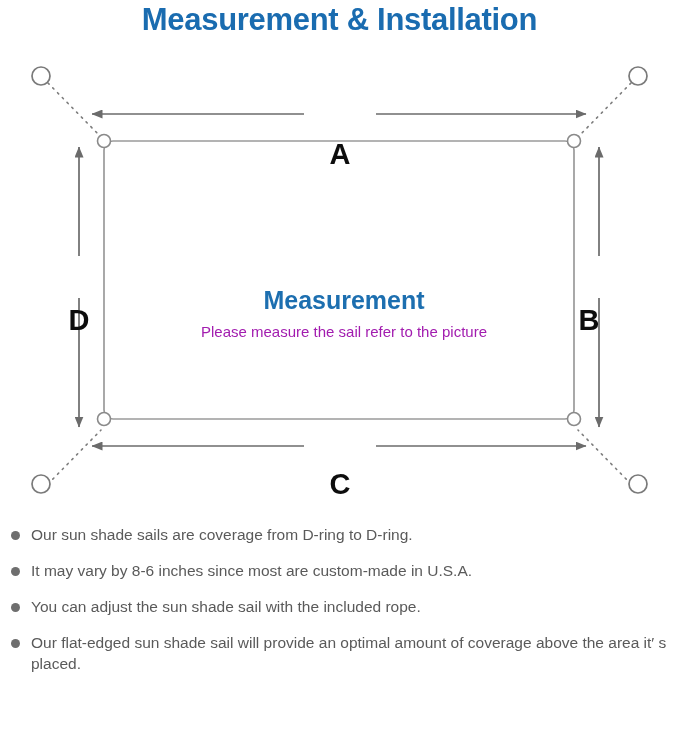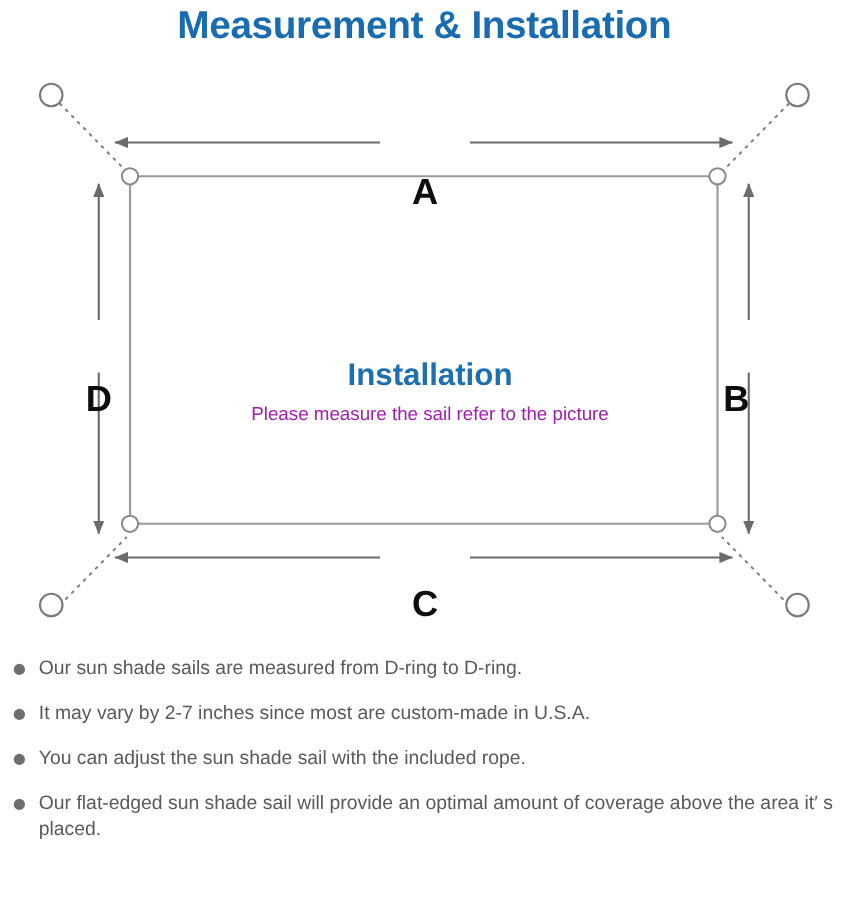--- a/index.html
+++ b/index.html
@@ -181,36 +181,36 @@
       </g>
 
     </svg>
 
     <div class="dim-label dim-a">A</div>
     <div class="dim-label dim-c">C</div>
     <div class="dim-label dim-d">D</div>
     <div class="dim-label dim-b">B</div>
 
     <div class="center-block">
-      <div class="center-title">Installation</div>
+      <div class="center-title">Measurement</div>
       <div class="center-sub">Please measure the sail refer to the picture</div>
     </div>
 
   </div>
 
   <div class="notes">
 
     <div class="note-item">
       <span class="note-bullet"></span>
-      <span class="note-text">Our sun shade sails are measured from D-ring to D-ring.</span>
-    </div>
-
-    <div class="note-item">
-      <span class="note-bullet"></span>
-      <span class="note-text">It may vary by 2-7 inches since most are custom-made in U.S.A.</span>
+      <span class="note-text">Our sun shade sails are coverage from D-ring to D-ring.</span>
+    </div>
+
+    <div class="note-item">
+      <span class="note-bullet"></span>
+      <span class="note-text">It may vary by 8-6 inches since most are custom-made in U.S.A.</span>
     </div>
 
 
     <div class="note-item">
       <span class="note-bullet"></span>
       <span class="note-text">You can adjust the sun shade sail with the included rope.</span>
     </div>
 
     <div class="note-item">
       <span class="note-bullet"></span>

